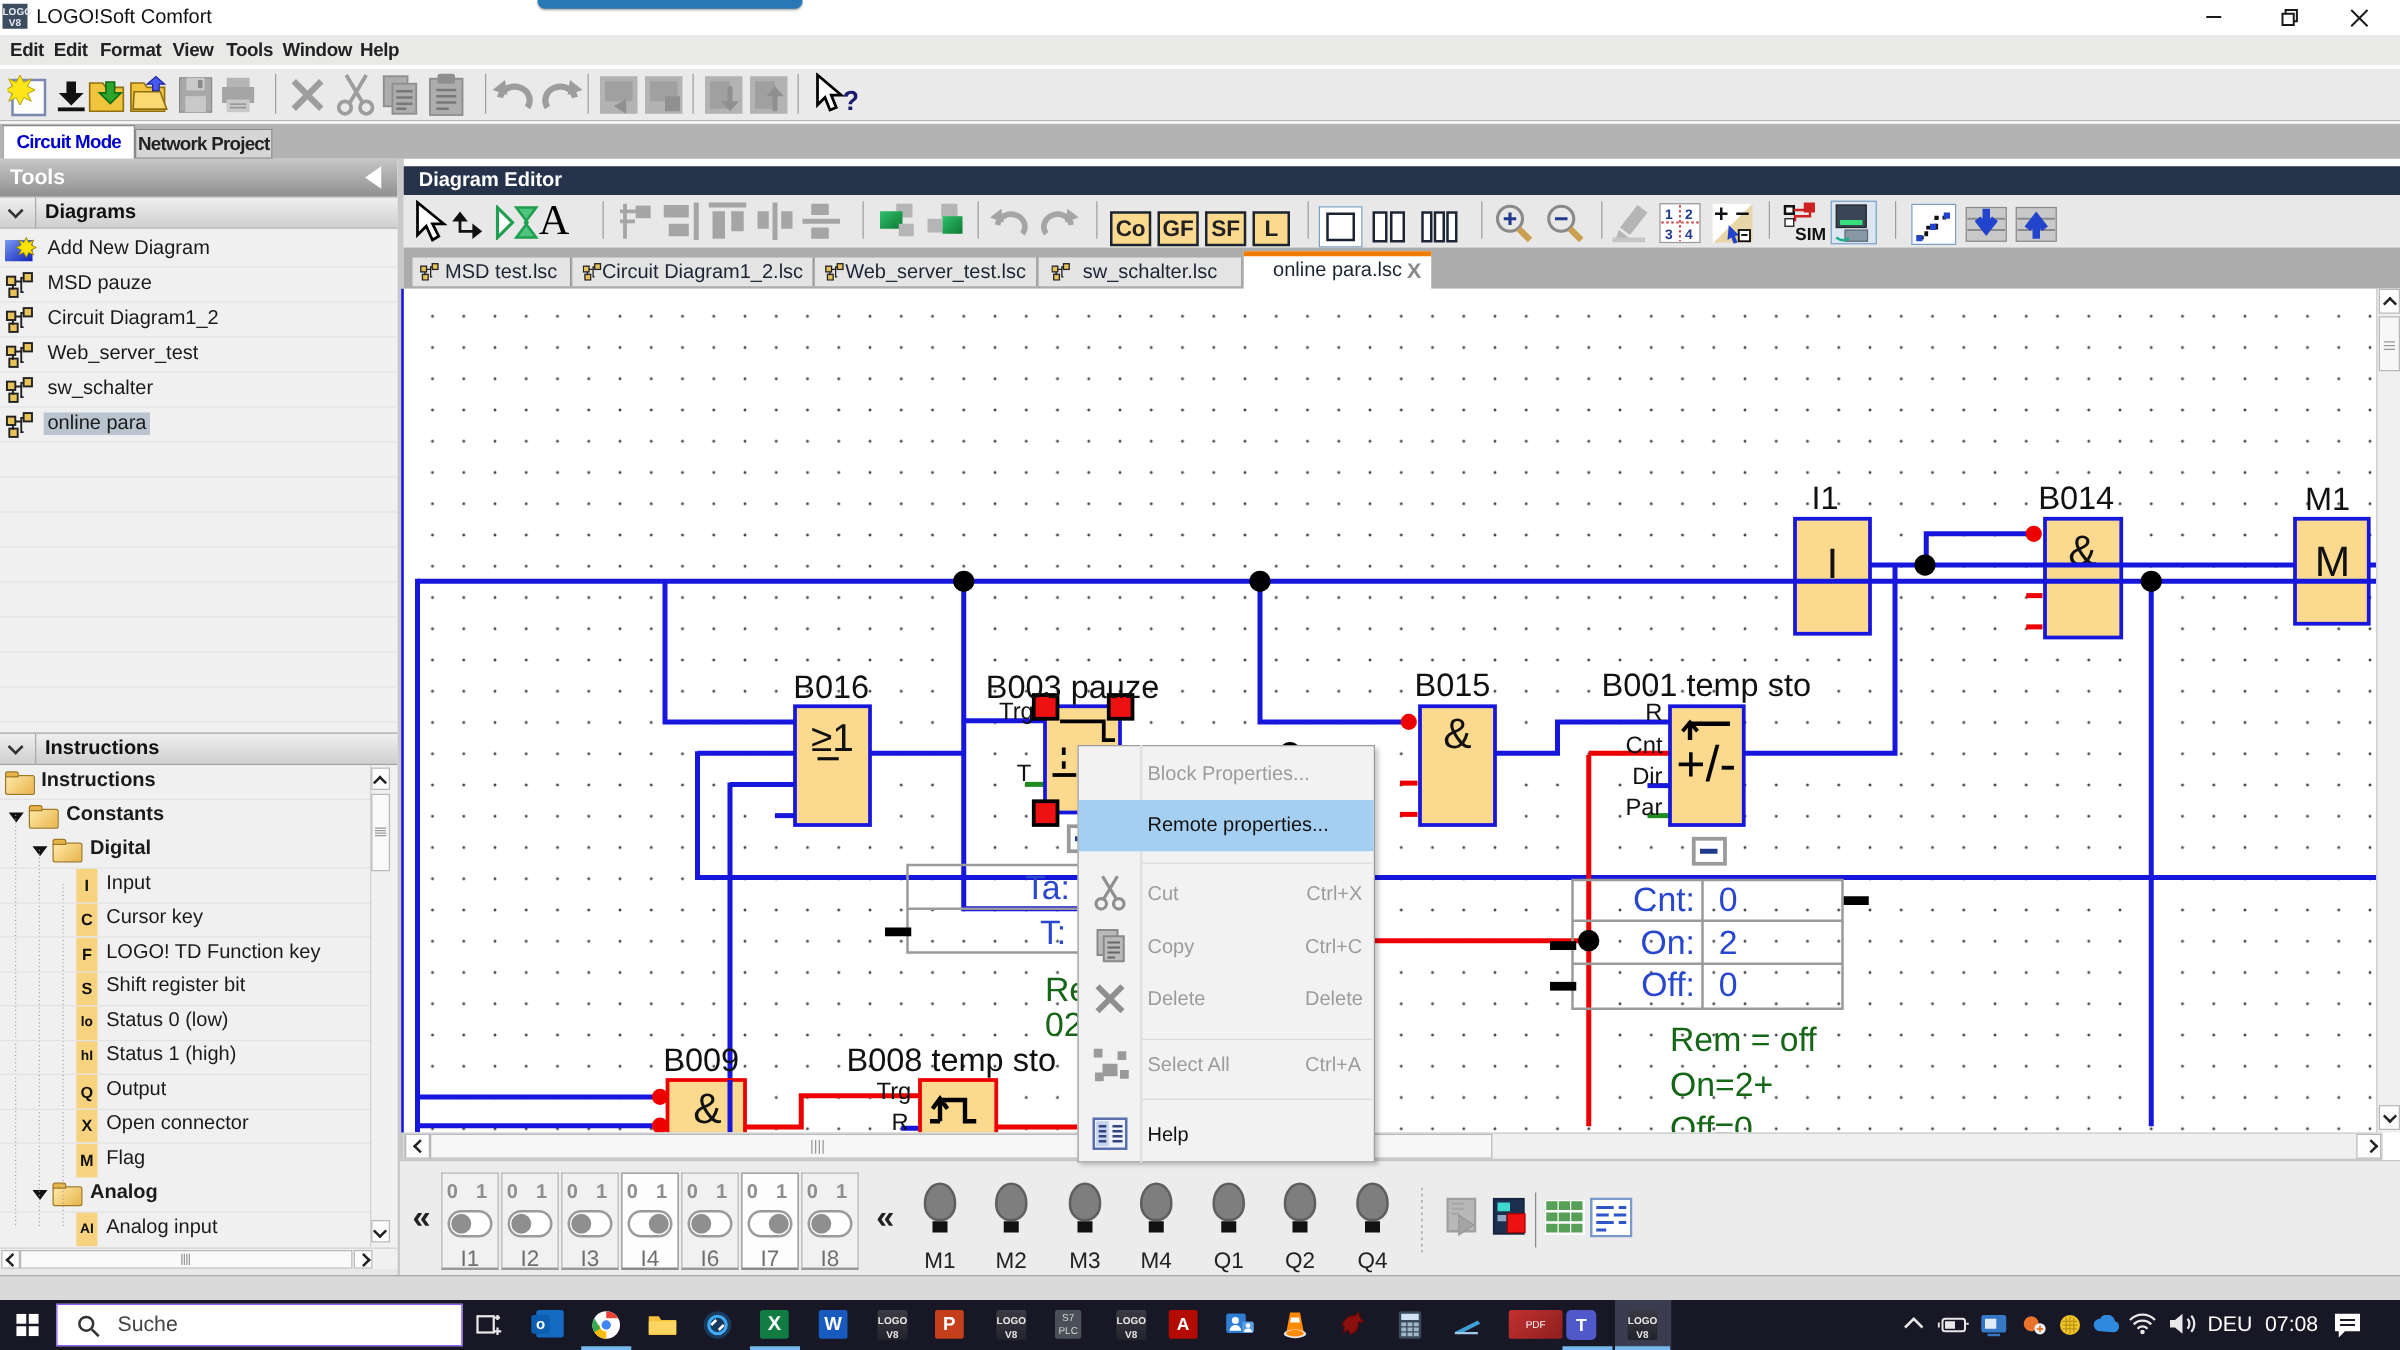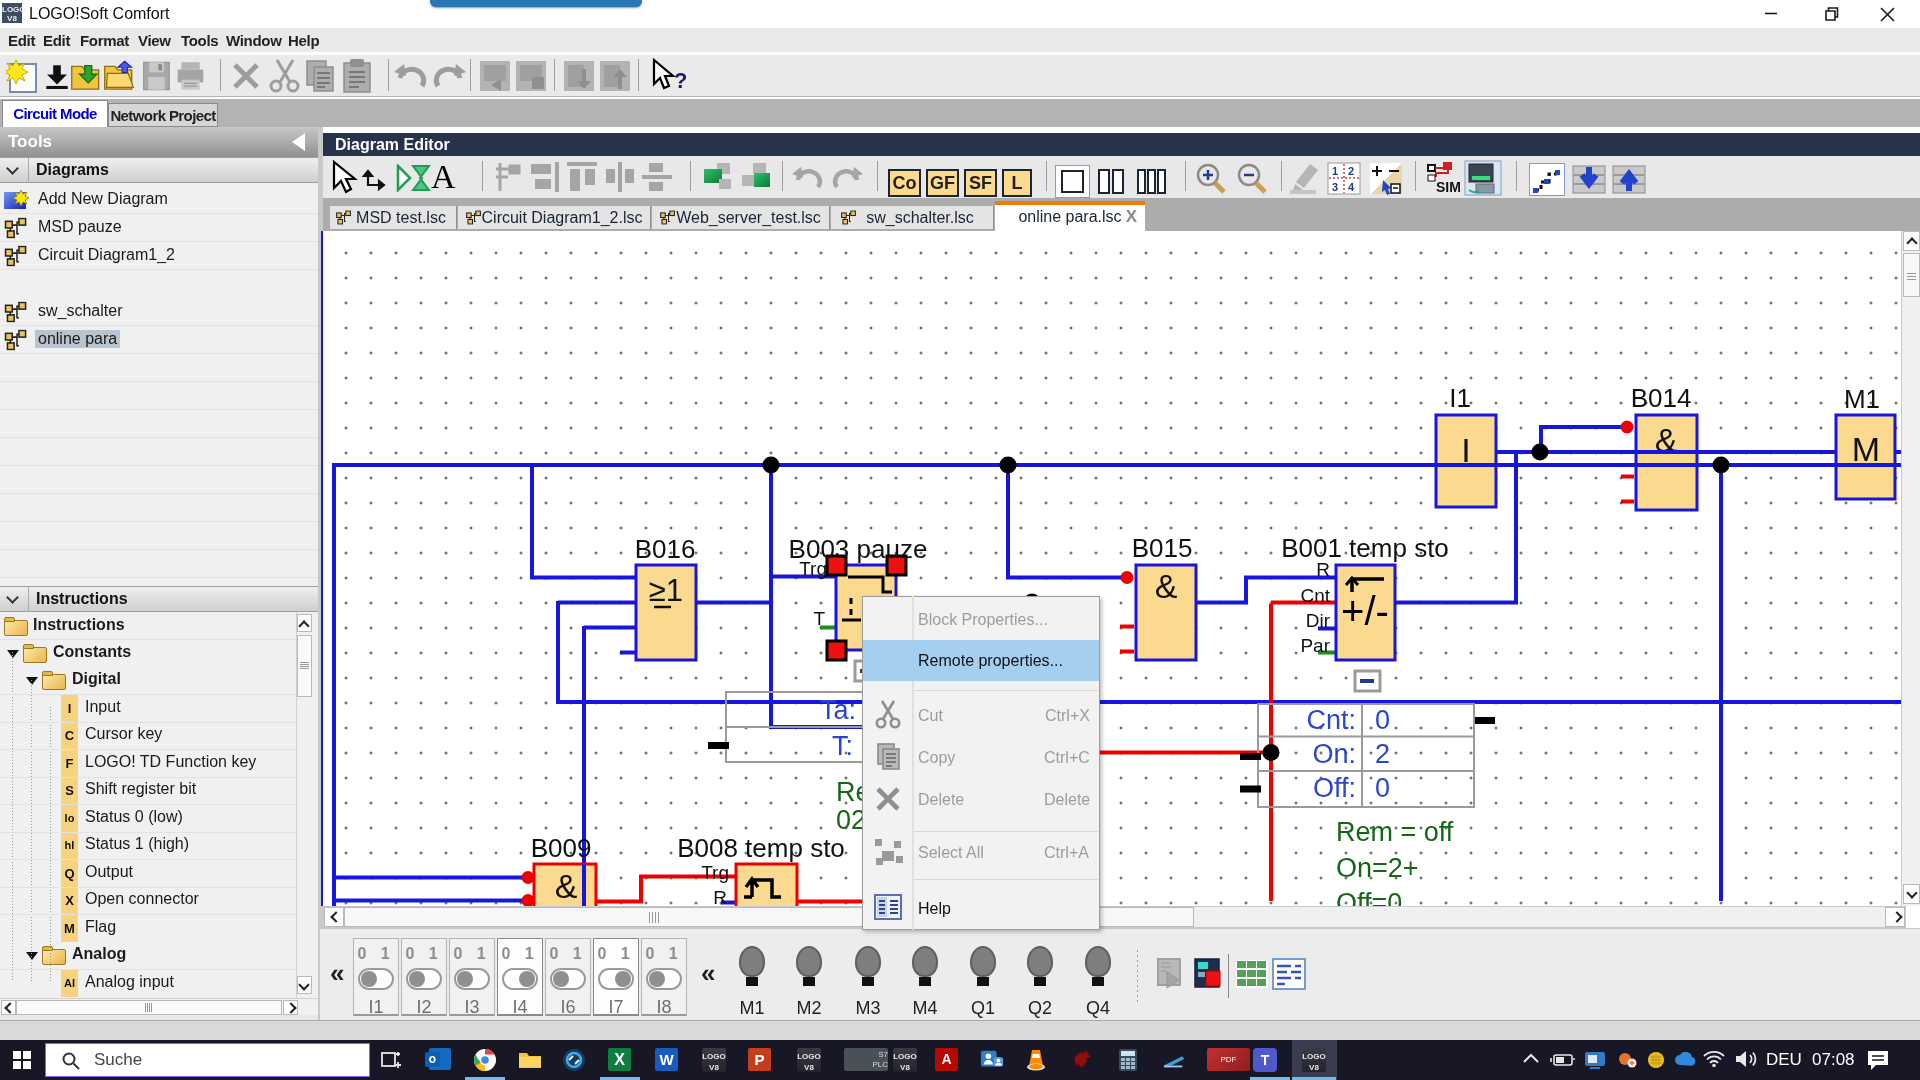--- a/index.html
+++ b/index.html
@@ -237,20 +237,26 @@
         <svg class="dico" viewBox="0 0 26 21" style="width:26px;height:22px;">
           <use href="#lsc"></use>
         </svg>
         <span class="txt">MSD pauze</span>
       </div>
   <div class="drow" style="top:59px;">
         <svg class="dico" viewBox="0 0 26 21" style="width:26px;height:22px;">
           <use href="#lsc"></use>
         </svg>
         <span class="txt">Circuit Diagram1_2</span>
+      </div>
+  <div class="drow" style="top:87px;">
+        <svg class="dico" viewBox="0 0 26 21" style="width:26px;height:22px;">
+          <use href="#lsc"></use>
+        </svg>
+        <span class="txt">Web_server_test</span>
       </div>
   <div class="drow" style="top:115px;">
         <svg class="dico" viewBox="0 0 26 21" style="width:26px;height:22px;">
           <use href="#lsc"></use>
         </svg>
         <span class="txt">sw_schalter</span>
       </div>
   <div class="drow" style="top:143px;">
         <svg class="dico" viewBox="0 0 26 21" style="width:26px;height:22px;">
           <use href="#lsc"></use>
@@ -988,21 +994,21 @@
 <svg class="abs tico" style="left:562px;" width="24" height="24" viewBox="0 0 24 24">
         <circle cx="12" cy="12" r="11" fill="#1a3a5c"></circle>
         <circle cx="12" cy="12" r="7" fill="none" stroke="#3fa9f5" stroke-width="2.5"></circle>
         <path d="M7 12 l4 -4 M17 12 l-4 4" stroke="#fff" stroke-width="2"></path>
       </svg>
 <div class="abs tico" style="left:608px;width:23px;height:23px;background:#107c41;border-radius:2px;color:#fff;font-size:16px;font-weight:bold;text-align:center;line-height:23px;">X</div>
 <div class="abs tico" style="left:655px;width:23px;height:23px;background:#185abd;border-radius:2px;color:#fff;font-size:15px;font-weight:bold;text-align:center;line-height:23px;">W</div>
 <div class="abs tico lg8" style="left:702px;"></div>
 <div class="abs tico" style="left:748px;width:23px;height:23px;background:#c43e1c;border-radius:2px;color:#fff;font-size:15px;font-weight:bold;text-align:center;line-height:23px;">P</div>
 <div class="abs tico lg8" style="left:797px;"></div>
-<div class="abs tico" style="left:844px;width:44px;height:23px;background:#4a5058;border-radius:2px;color:#d8d8d8;font-size:8px;text-align:right;line-height:10px;padding-top:2px;">S7<br>PLC</div>
+<div class="abs tico" style="left:844px;width:21px;height:23px;background:#4a5058;border-radius:2px;color:#d8d8d8;font-size:8px;text-align:center;line-height:10px;padding-top:2px;">S7<br>PLC</div>
 <div class="abs tico lg8" style="left:893px;"></div>
 <div class="abs tico" style="left:935px;width:23px;height:23px;background:#b30b00;border-radius:2px;color:#fff;font-size:14px;font-weight:bold;text-align:center;line-height:23px;">A</div>
 <svg class="abs tico" style="left:980px;" width="26" height="24" viewBox="0 0 26 24">
         <rect x="1" y="2" width="17" height="17" rx="2" fill="#2d7dd2"></rect>
         <circle cx="9" cy="8" r="3" fill="#fff"></circle>
         <path d="M4 17 c0-3 2.5-5 5-5 s5 2 5 5z" fill="#fff"></path>
         <rect x="15" y="9" width="10" height="10" rx="2" fill="#5aa0e0"></rect>
         <circle cx="20" cy="12.5" r="2" fill="#fff"></circle>
         <path d="M16.5 18 c0-2 1.6-3 3.5-3 s3.5 1 3.5 3z" fill="#fff"></path>
       </svg>

